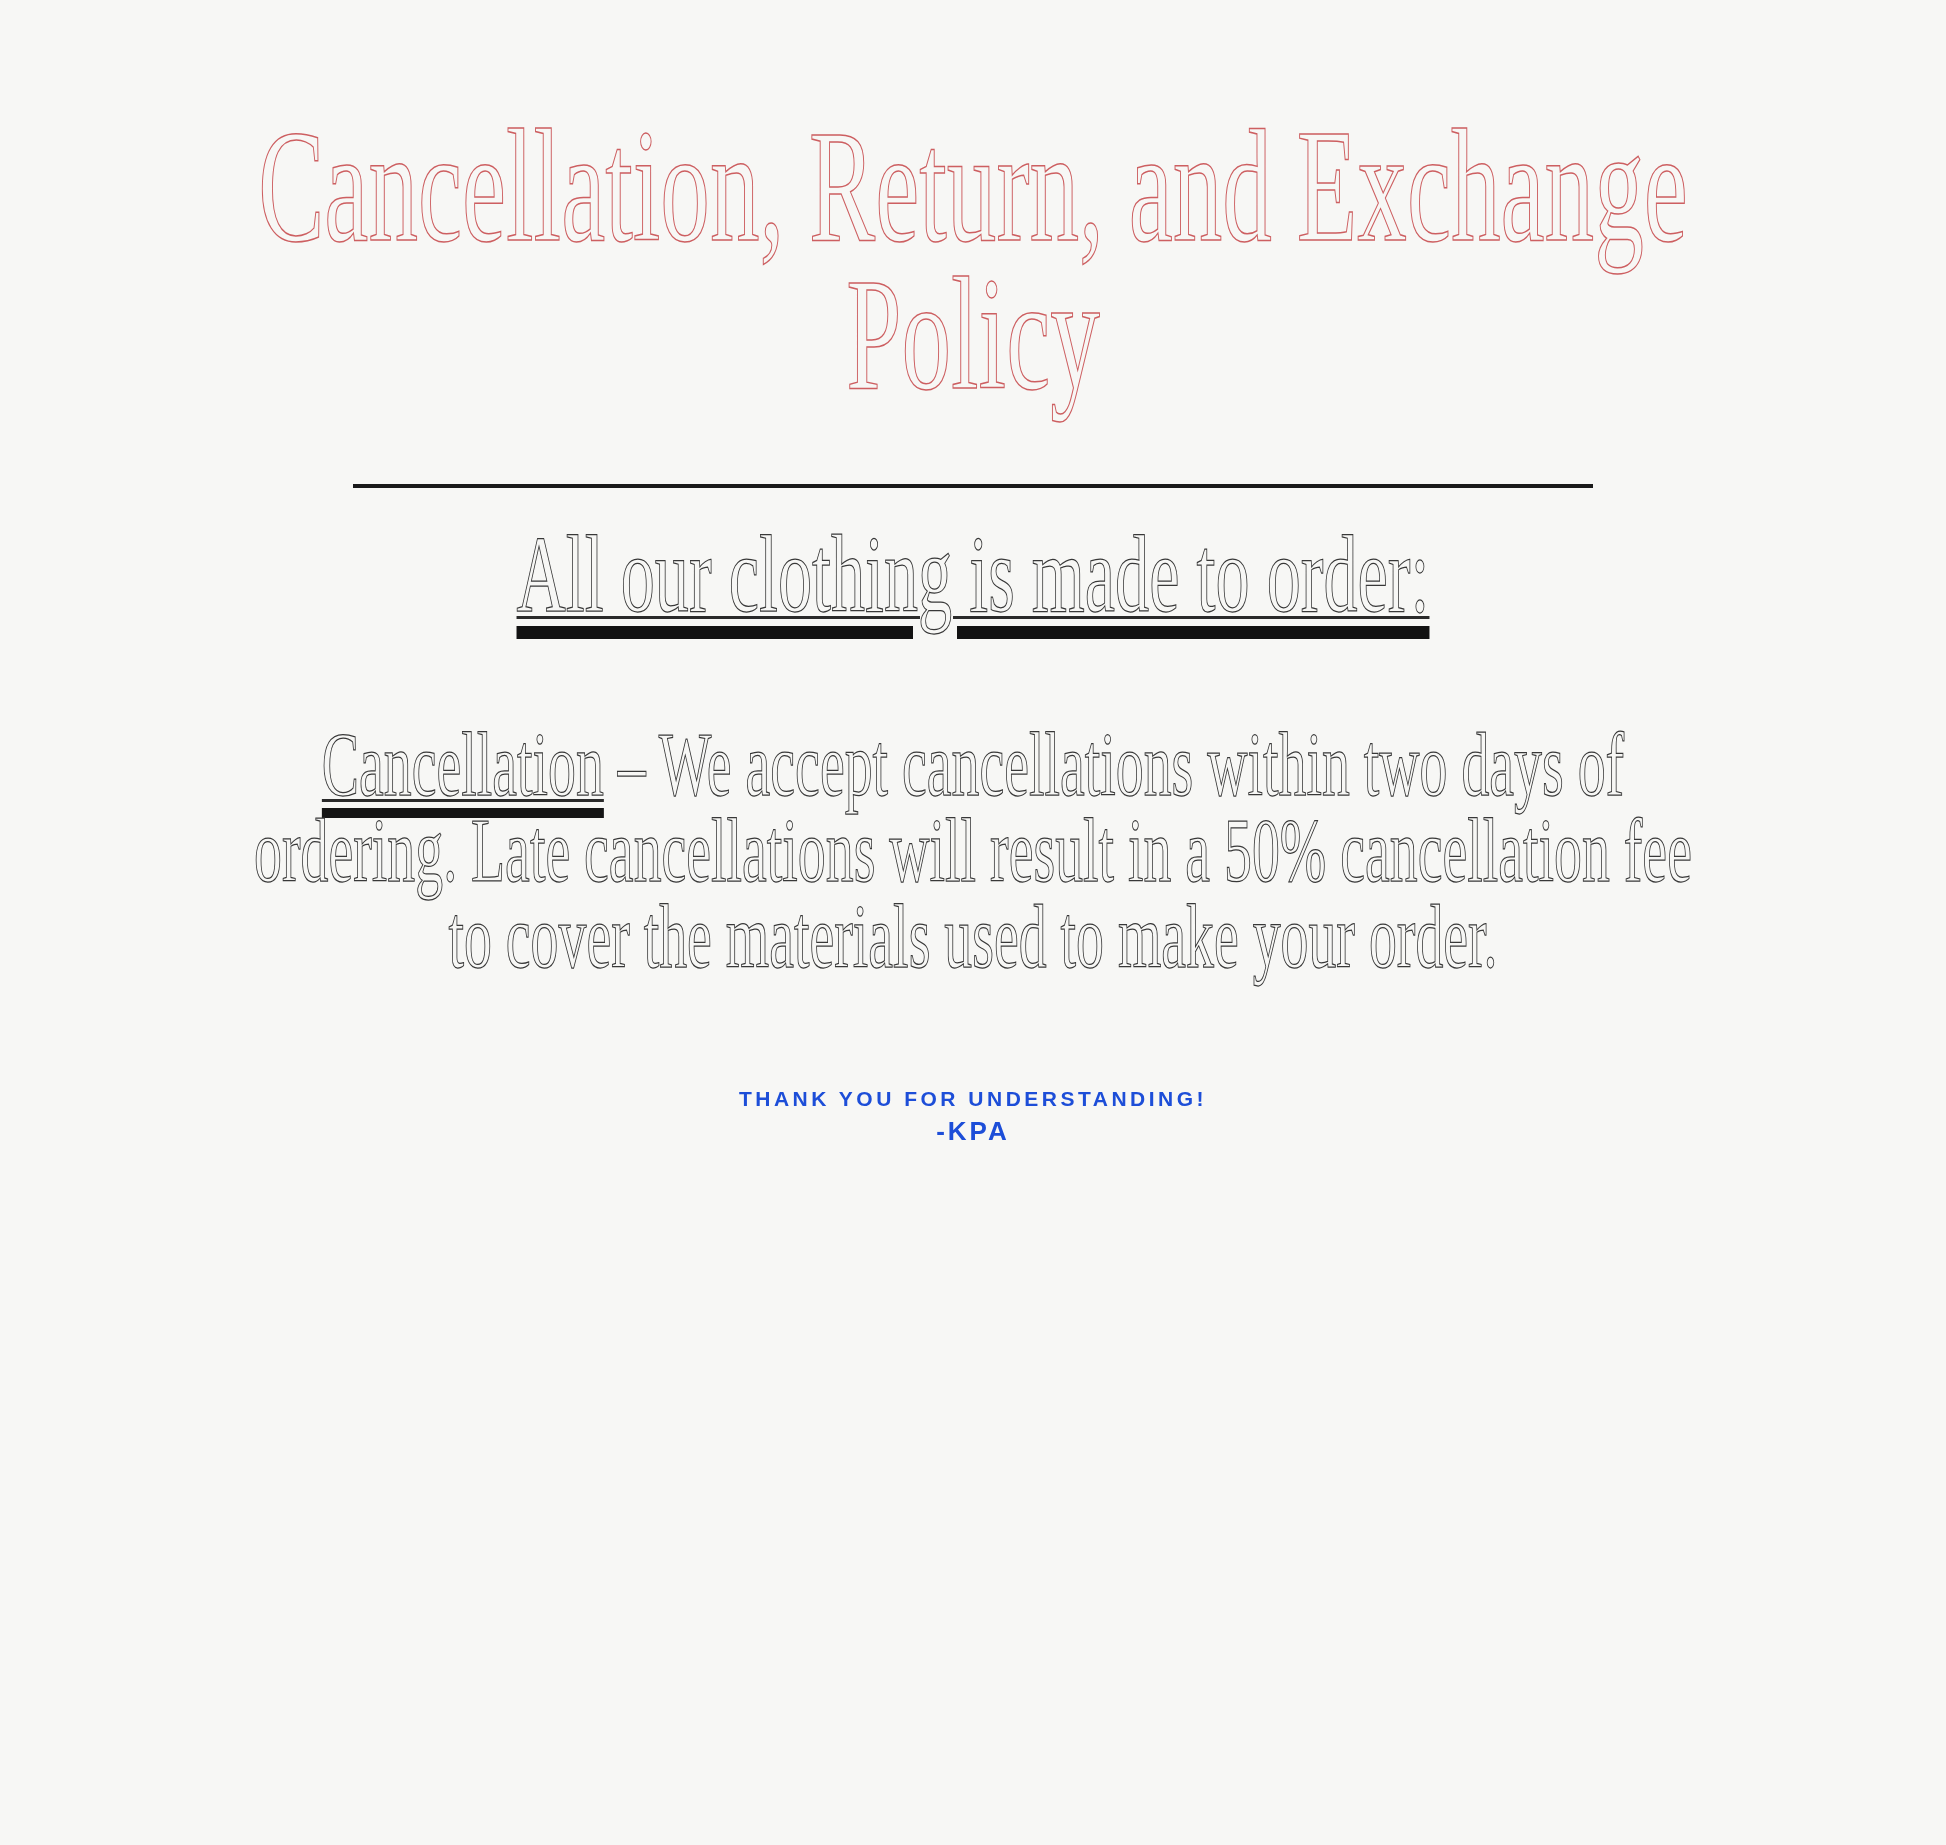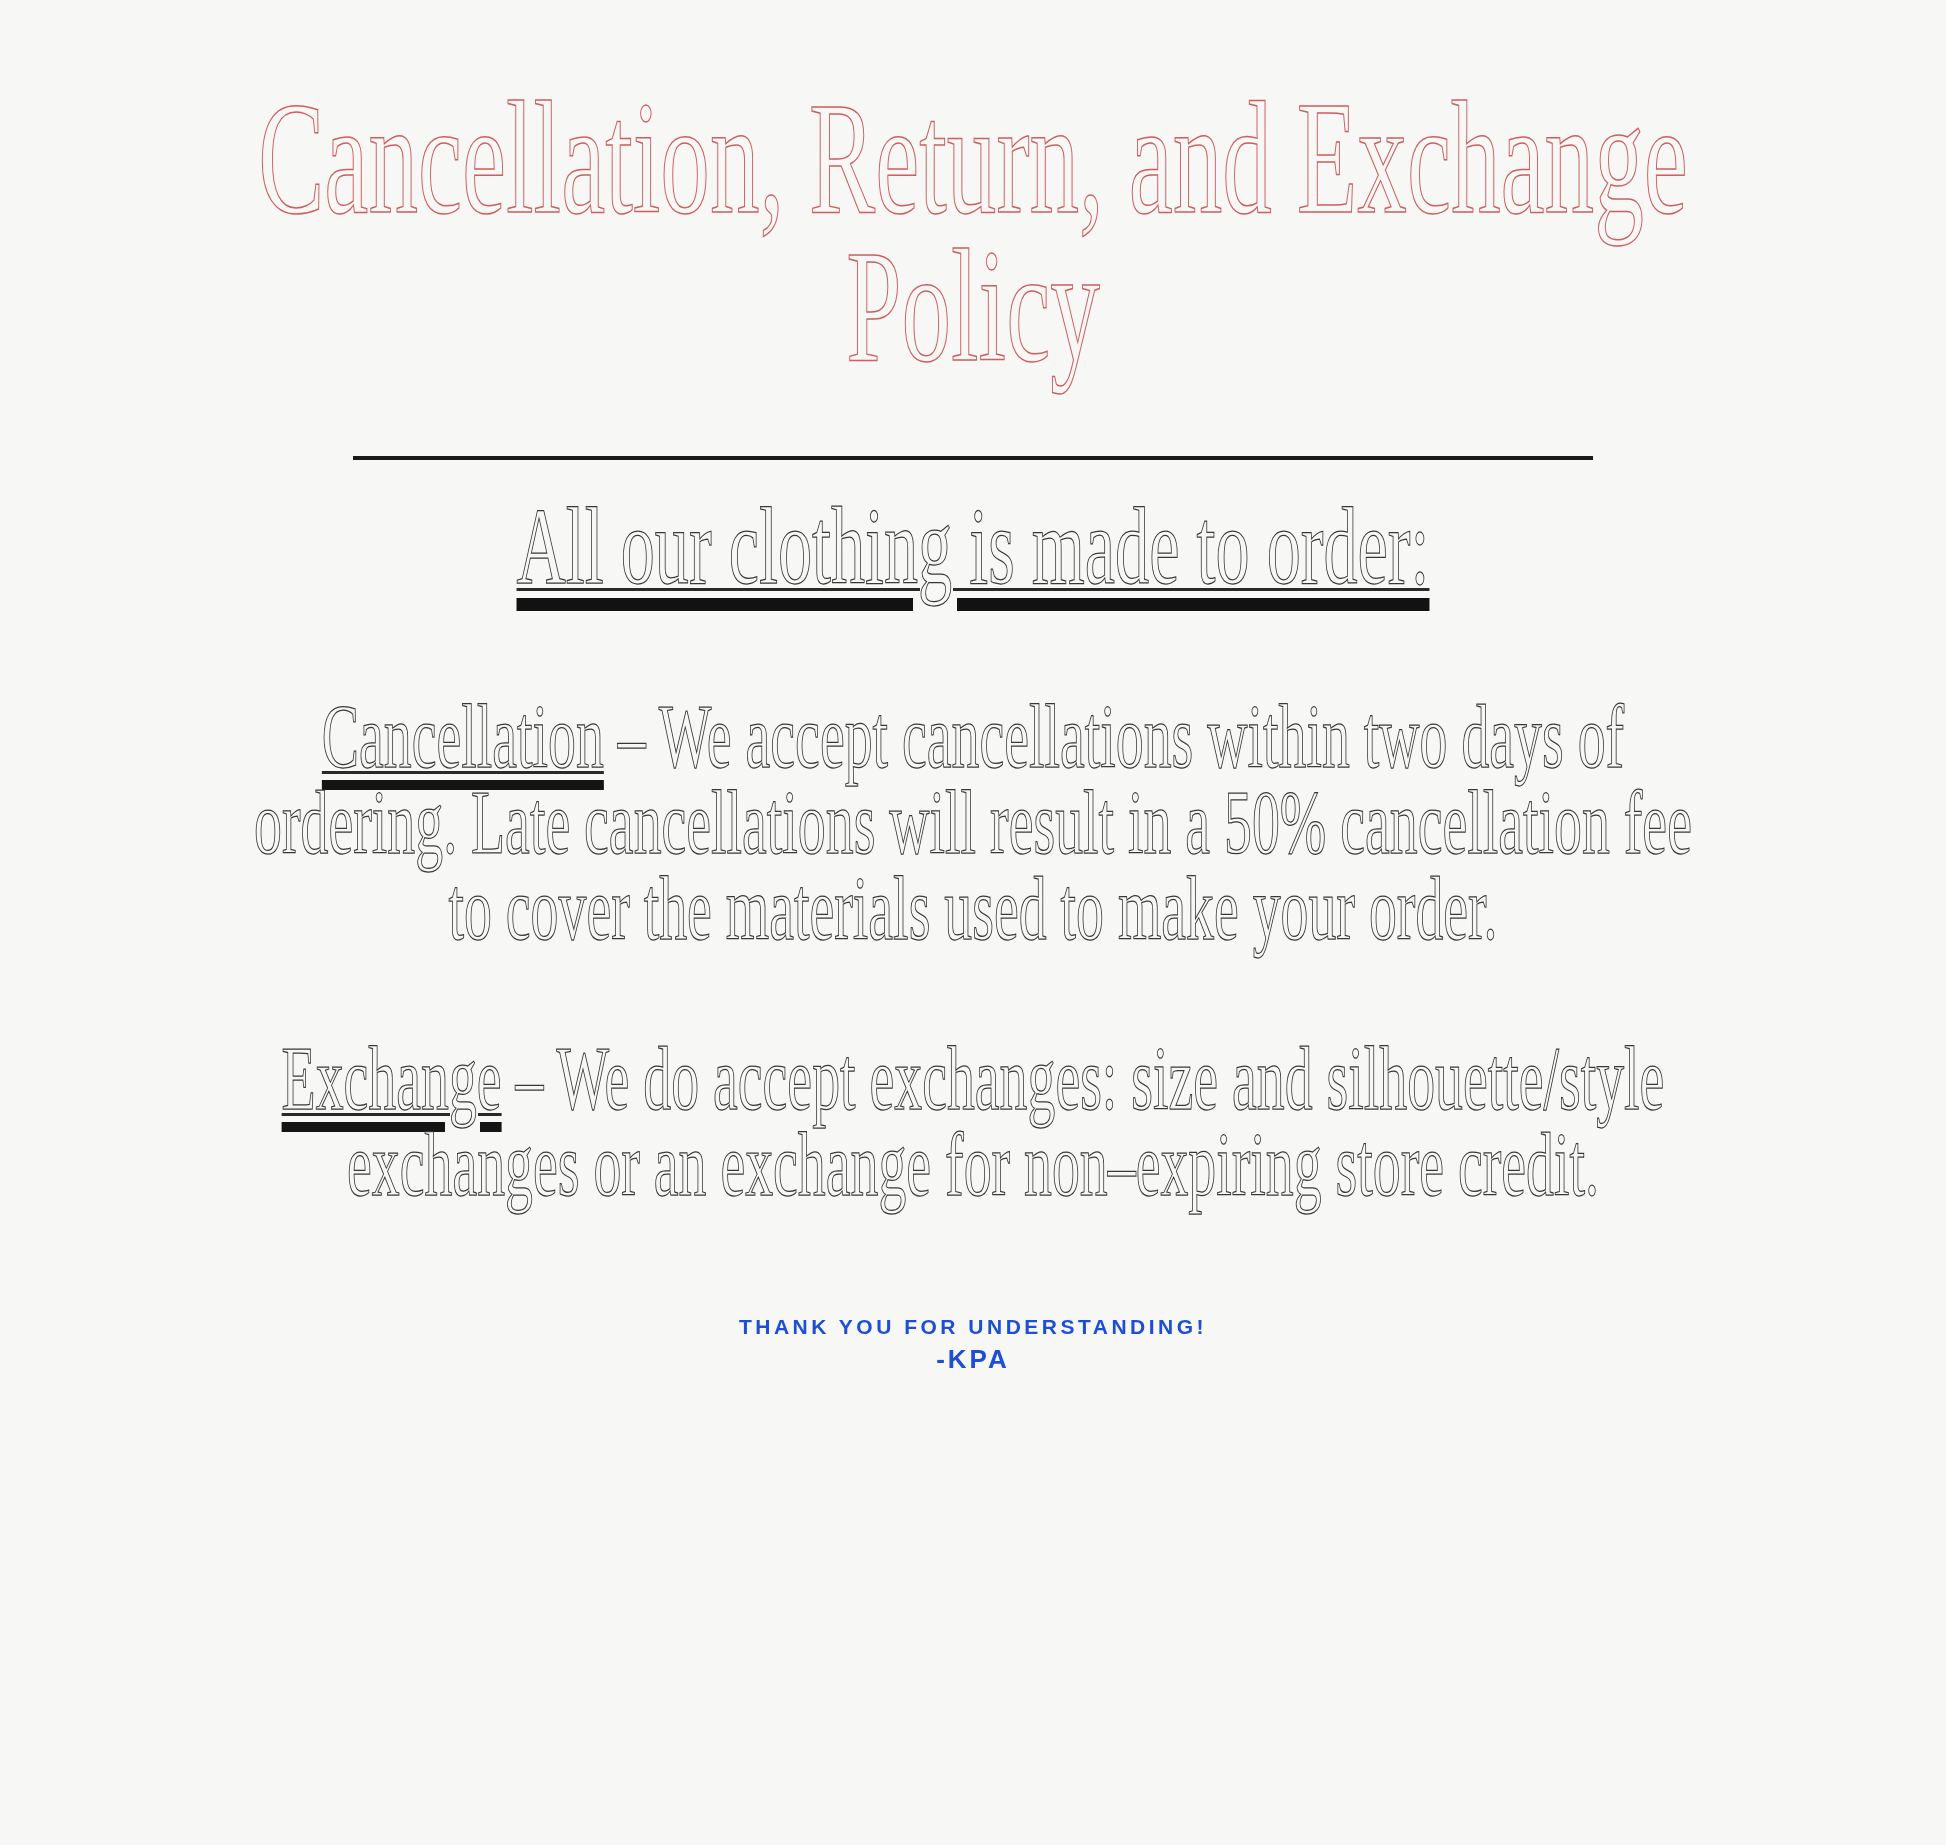--- a/index.html
+++ b/index.html
@@ -13,21 +13,21 @@
   body {
     width: 1946px;
     height: 1845px;
     overflow: hidden;
     font-family: "Liberation Serif", "DejaVu Serif", serif;
   }
   .page {
     width: 1946px;
     height: 1845px;
     background: var(--bg);
-    padding-top: 84px;
+    padding-top: 112px;
     position: relative;
   }
   
   .cline {
     position: relative;
     left: 50%;
     width: max-content;
     white-space: nowrap;
     transform: translateX(-50%) scaleX(0.62);
     transform-origin: center center;
@@ -123,25 +123,19 @@
 
   <section class="para-1">
     <div class="cline body-line hairline">
       <span class="kw-thick"><span class="kw-thin">Cancellation</span></span><span> – We accept cancellations within two days of</span>
     </div>
     <div class="cline body-line hairline">ordering. Late cancellations will result in a 50% cancellation fee</div>
     <div class="cline body-line hairline">to cover the materials used to make your order.</div>
   </section>
 
 
-  <section class="para-3">
-    <div class="cline body-line hairline">
-      <span class="kw-thick"><span class="kw-thin">Exchange</span></span><span> – We do accept exchanges: size and silhouette/style</span>
-    </div>
-    <div class="cline body-line hairline">exchanges or an exchange for non–expiring store credit.</div>
-  </section>
 
   <div class="footer">
     <div class="footer-thanks">THANK YOU FOR UNDERSTANDING!</div>
     <div class="footer-signature">-KPA</div>
   </div>
 
 </div>
 
 </body></html>

